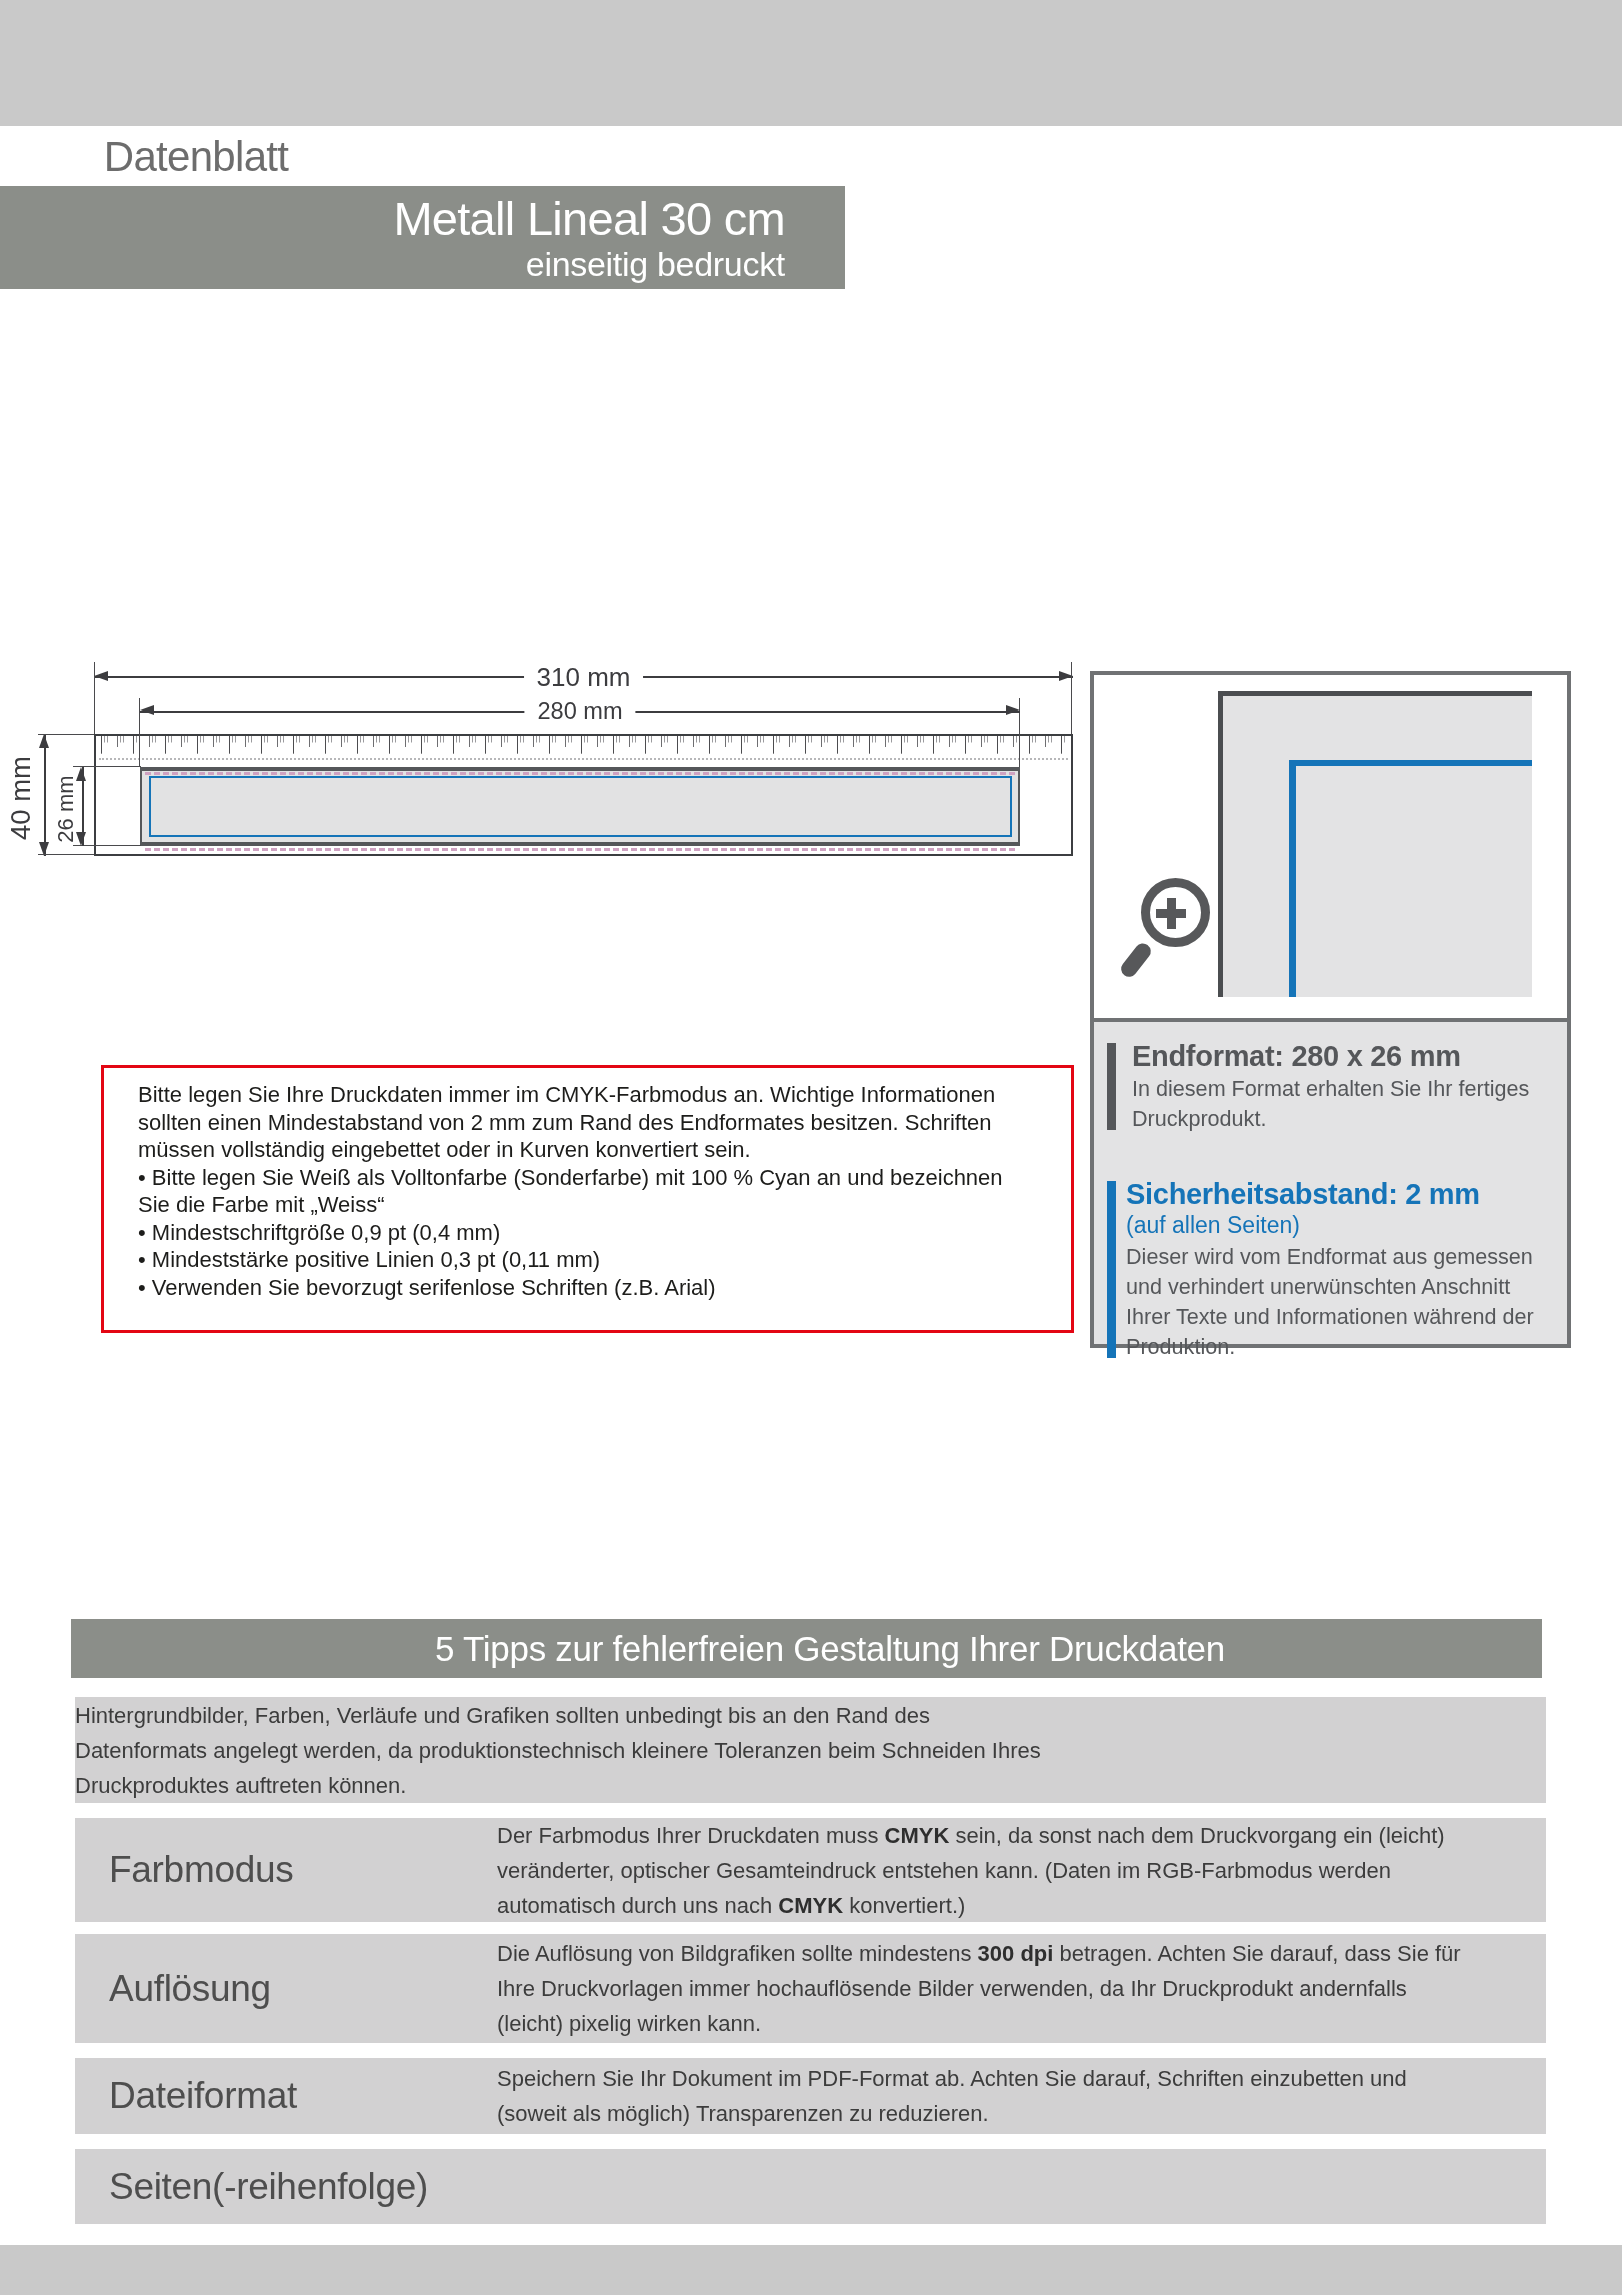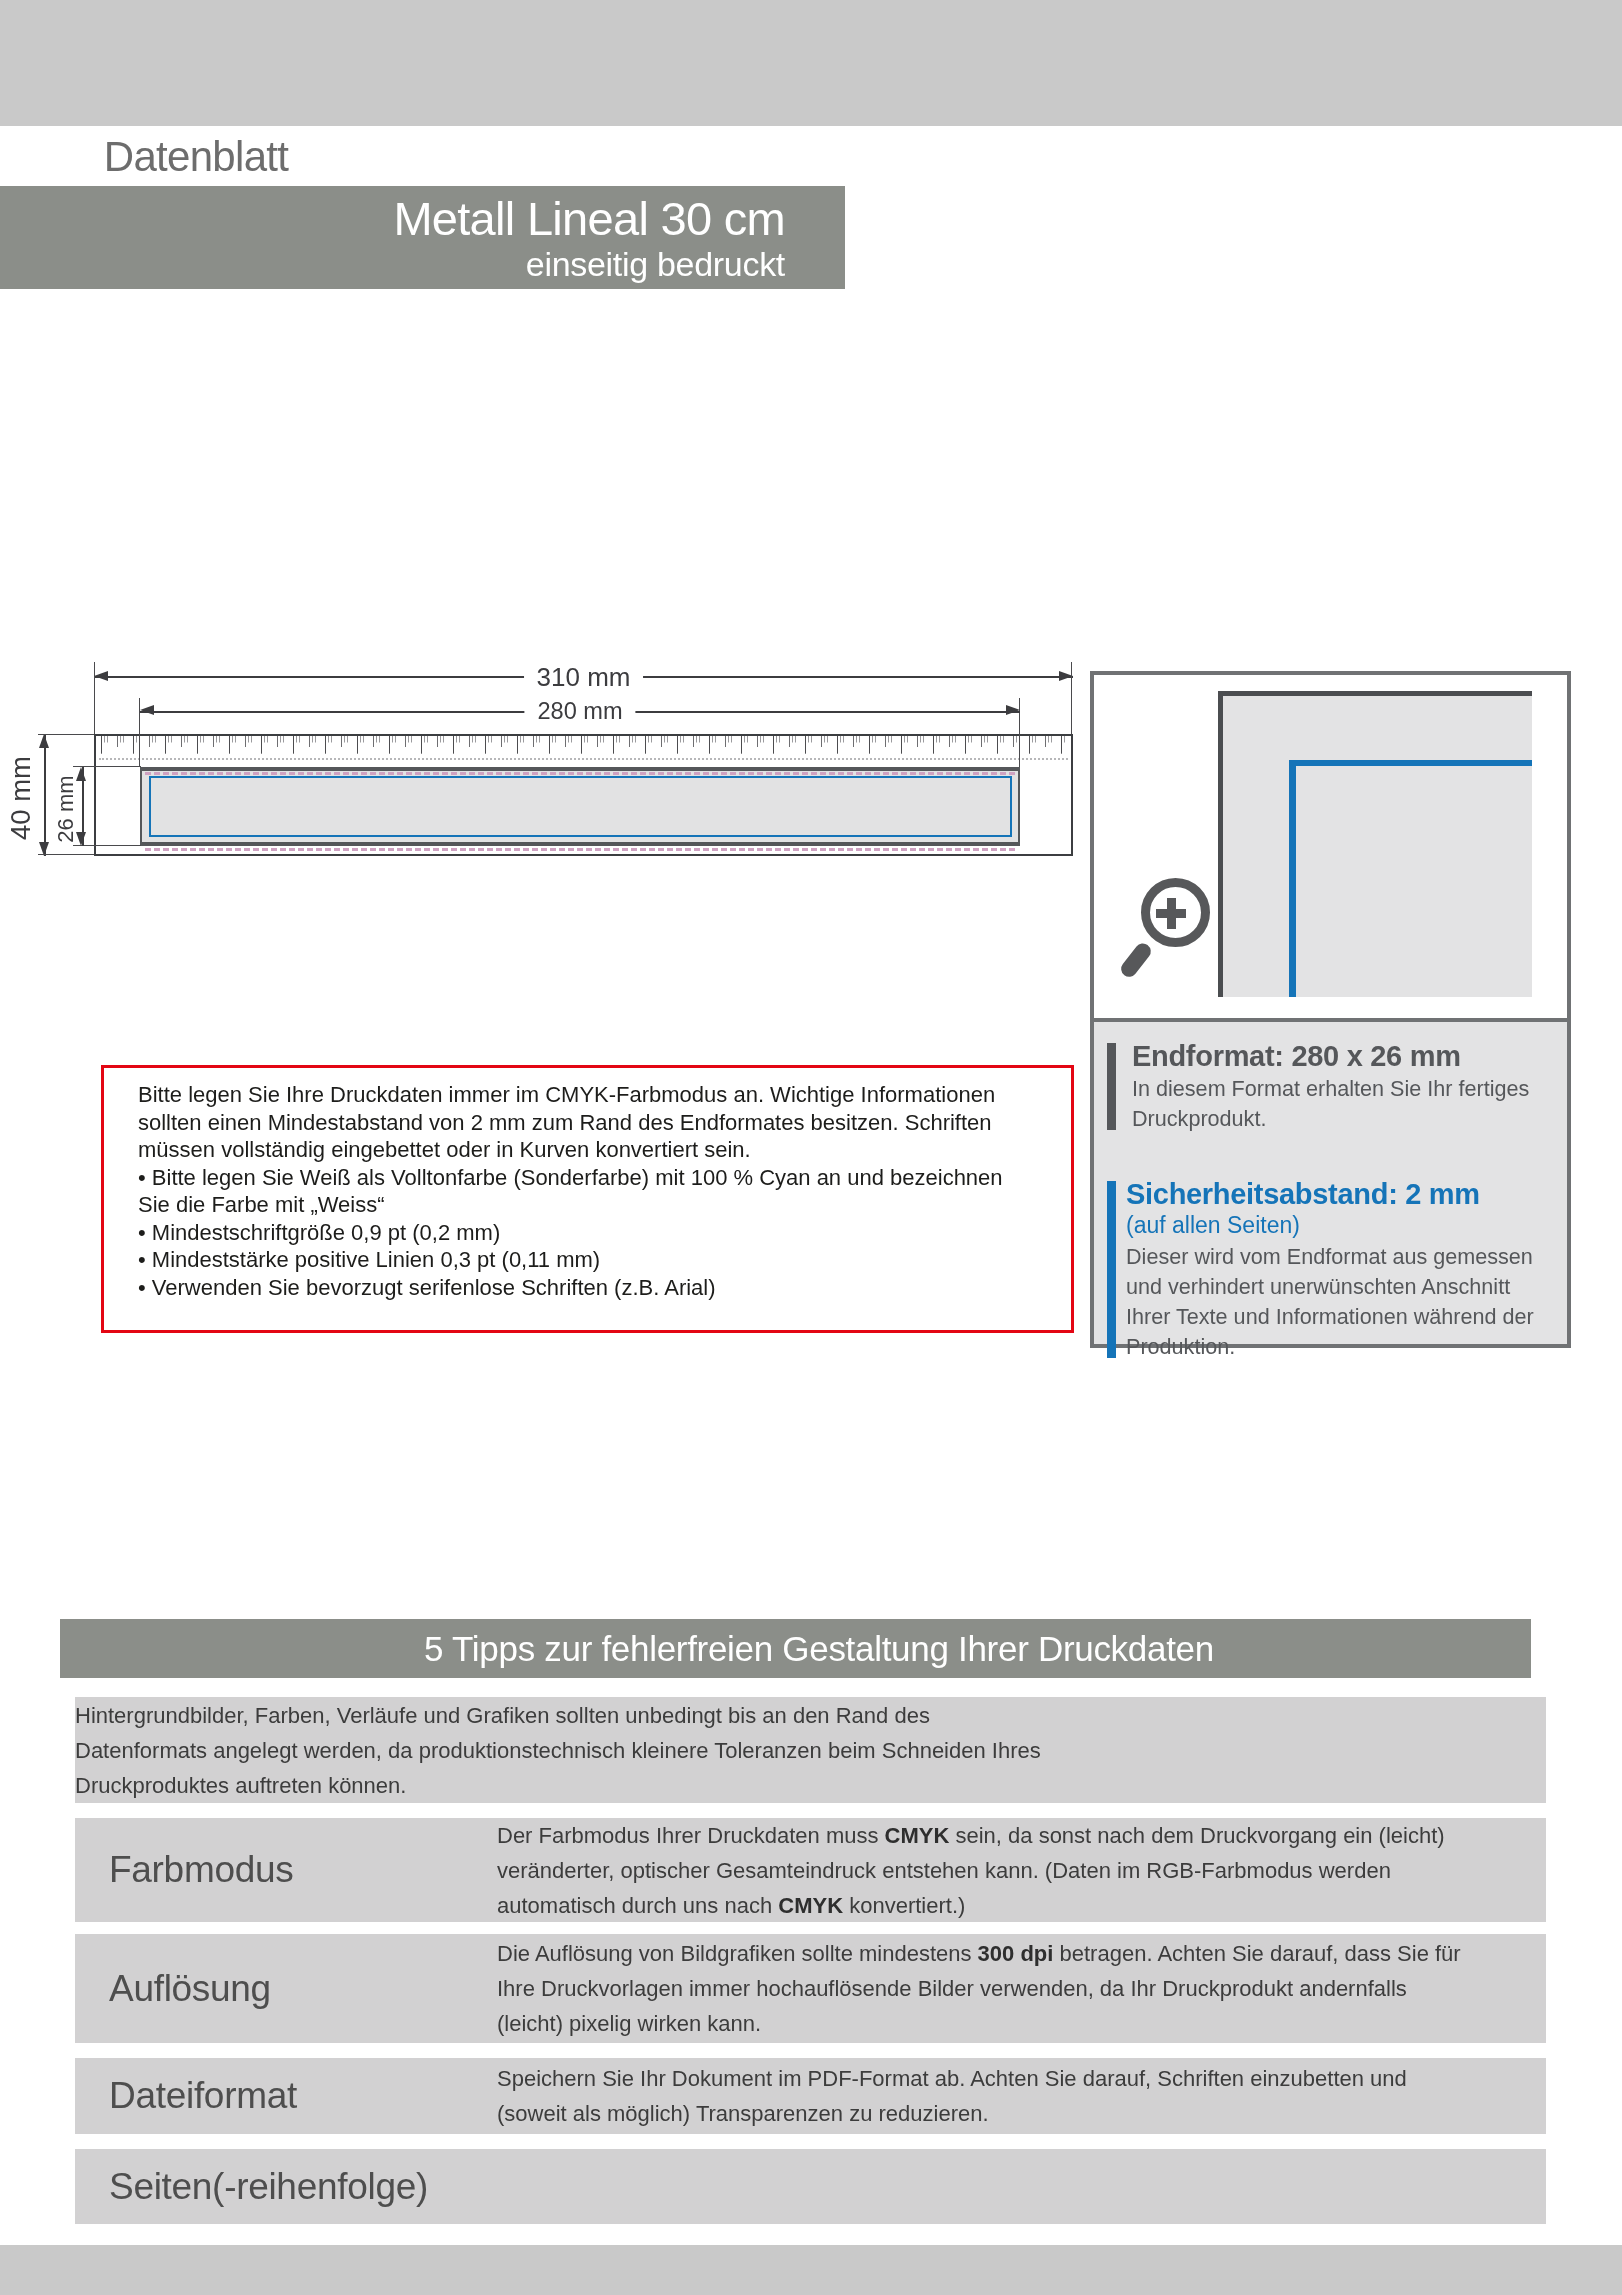--- a/index.html
+++ b/index.html
@@ -77,21 +77,21 @@
   .block .bar{position:absolute;left:0;top:3.9px;bottom:3.9px;width:8.5px;}
   .block.b1 .bar{background:#55575a;}
   .block.b2 .bar{background:#1574b8;}
   .block h3{margin:0;font-size:29px;line-height:34px;color:#55575a;letter-spacing:-0.3px;}
   .block.b2 h3{color:#1574b8;}
   .block .sub{font-size:23px;line-height:29px;color:#1574b8;}
   .block p{margin:1.3px 0 0 0;font-size:21.6px;line-height:30px;color:#55575a;}
   .block.b2{margin-top:43px;padding-left:19px;}
 
   
-  .tipshead{left:60px;top:1619px;width:1471px;height:59px;background:#8b8e89;
+  .tipshead{left:71px;top:1619px;width:1471px;height:59px;background:#8b8e89;
     display:flex;align-items:center;padding-left:47px;box-sizing:border-box;}
   .tipshead span{color:#ffffff;font-size:35px;letter-spacing:-0.3px;}
   .tiprow{position:absolute;left:75px;width:1471px;background:#d2d1d2;
     display:flex;align-items:center;box-sizing:border-box;}
   .tiprow .label{width:422px;padding-left:34px;box-sizing:border-box;
     font-size:37px;font-weight:300;color:#4e4e4e;letter-spacing:-0.3px;flex:none;}
   .tiprow .body{width:975px;font-size:22px;line-height:35px;color:#3c3c3c;}
   .tiprow .body b{font-weight:bold;color:#2e2e2e;}
 
   .footer{left:0;top:2245px;width:1623px;height:50px;background:#c9c9c9;}
@@ -154,21 +154,21 @@
     <div class="av d" style="left:1.3px;bottom:0;"></div>
     <span class="vlabel" style="position:absolute;left:-62px;top:50%;margin-top:-11px;width:105px;text-align:center;font-size:22px;">26 mm</span>
   </div>
   <div class="abs exth" style="left:73px;top:766px;width:68px;z-index:4;"></div>
   <div class="abs exth" style="left:73px;top:845px;width:68px;z-index:4;"></div>
 </div>
 
 <div class="abs redbox" id="redbox">
     <div class="rb-p">Bitte legen Sie Ihre Druckdaten immer im CMYK-Farbmodus an. Wichtige Informationen sollten einen Mindestabstand von 2 mm zum Rand des Endformates besitzen. Schriften müssen vollständig eingebettet oder in Kurven konvertiert sein.</div>
     <div class="rb-p">• Bitte legen Sie Weiß als Volltonfarbe (Sonderfarbe) mit 100 % Cyan an und bezeichnen Sie die Farbe mit „Weiss“</div>
-    <div class="rb-p">• Mindestschriftgröße 0,9 pt (0,2 mm)</div>
+    <div class="rb-p">• Mindestschriftgröße 0,9 pt (0,4 mm)</div>
     <div class="rb-p">• Mindeststärke positive Linien 0,3 pt (0,11 mm)</div>
     <div class="rb-p">• Verwenden Sie bevorzugt serifenlose Schriften (z.B. Arial)</div>
   </div>
 
 <div class="abs panel">
   <div class="pz">
     <div class="edge-t"></div>
     <div class="edge-l"></div>
     <div class="fill"></div>
     <div class="blue-h"></div>

